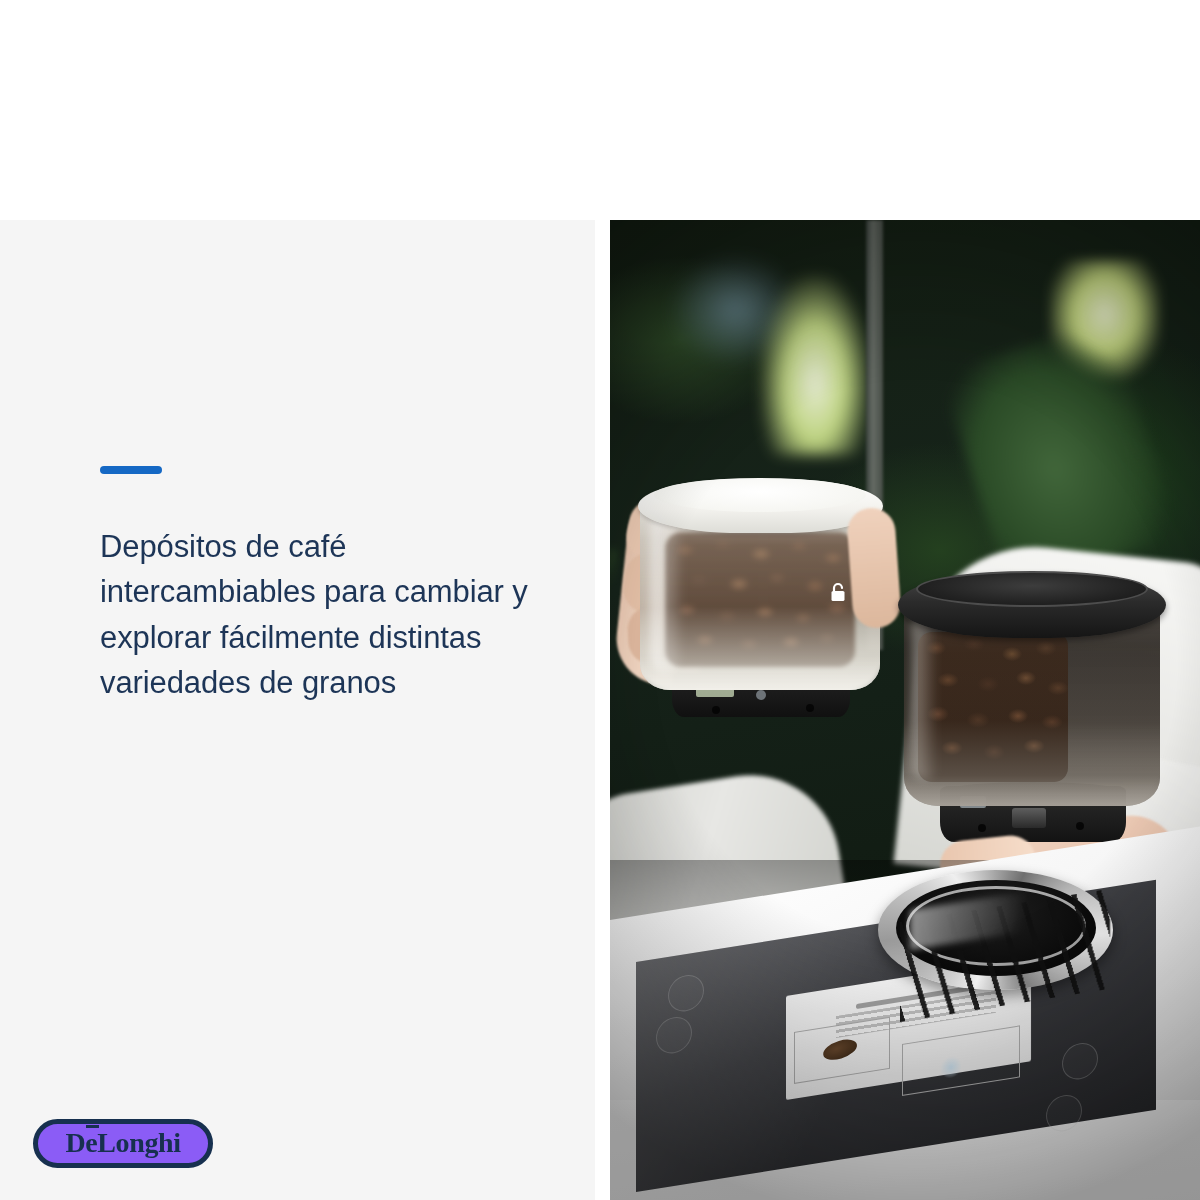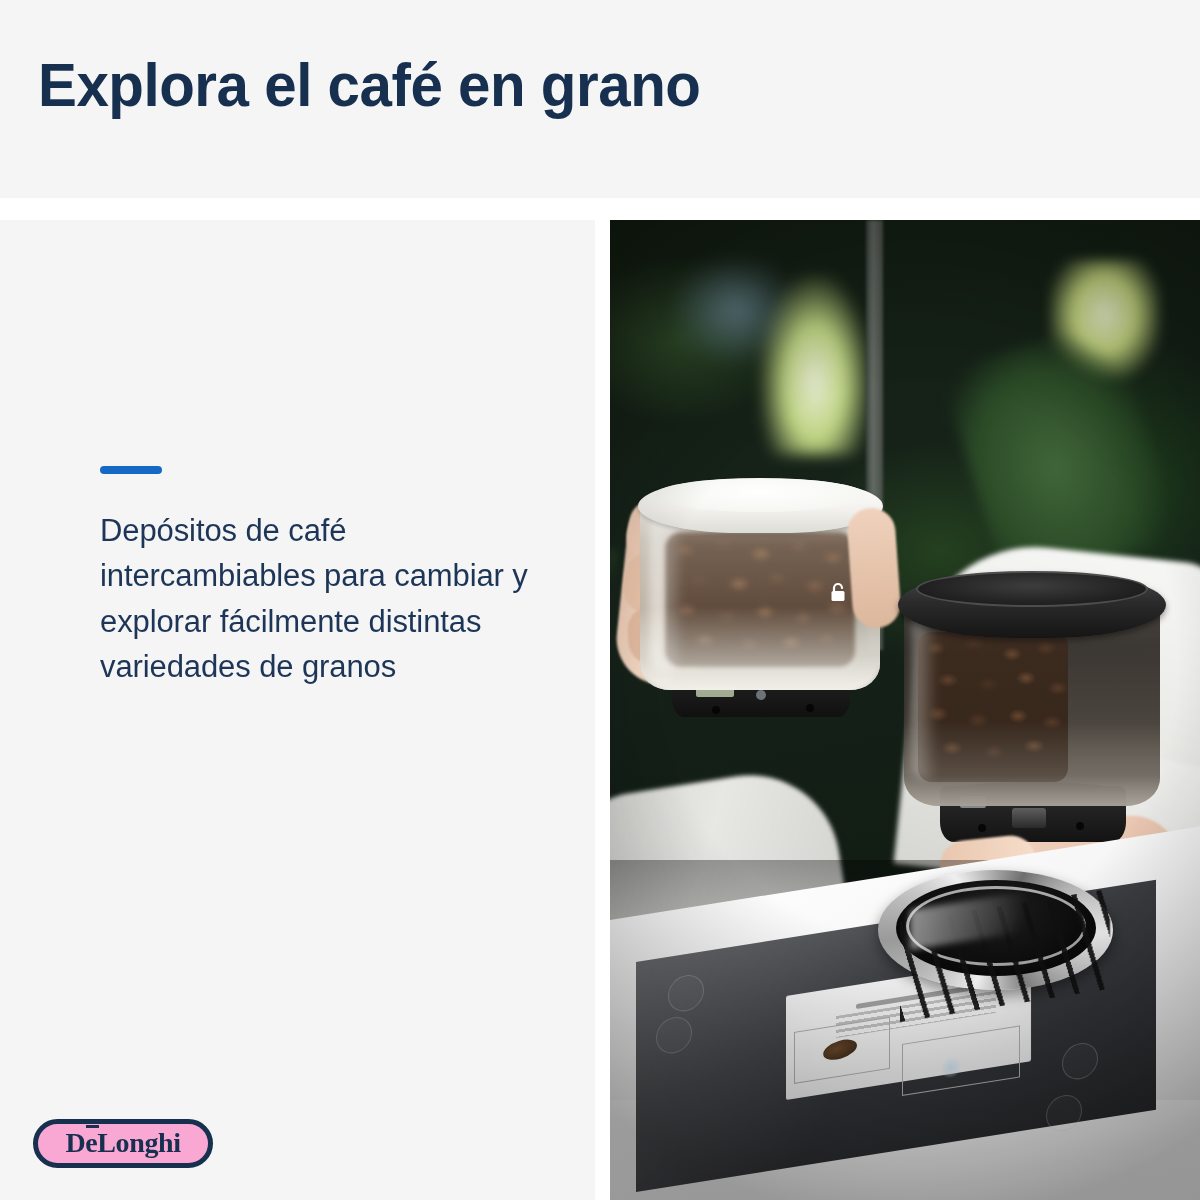--- a/index.html
+++ b/index.html
@@ -45,38 +45,38 @@
     letter-spacing:-0.3px;
     color:#17304f;
     white-space:pre-line;
   }
   .divider{
     position:absolute;left:100px;top:466px;
     width:62px;height:8px;border-radius:4px;
     background:#1568c4;
   }
   .feature-body{
-    position:absolute;left:100px;top:508px;
+    position:absolute;left:100px;top:524px;
     width:430px;
     font-size:31px;
     font-weight:400;
     line-height:1.46;
     letter-spacing:-0.1px;
     color:#1d3557;
   }
 
   
   .logo{
     position:absolute;left:33px;top:1119px;
     width:180px;height:49px;
     border:5px solid #17304f;
     border-radius:26px;
     box-sizing:border-box;
     display:flex;align-items:center;justify-content:center;
-    background:#f9a8d4;
+    background:#8b5cf6;
   }
   .logo-text{
     font-family:"Liberation Serif","DejaVu Serif",serif;
     font-size:28px;font-weight:700;
     color:#17304f;
     letter-spacing:-0.4px;
     line-height:1;
     position:relative;
     top:-1px;
   }
@@ -463,23 +463,20 @@
     left:0;top:640px;width:590px;height:120px;
     background:linear-gradient(180deg,rgba(0,0,0,.35),rgba(0,0,0,0));
     pointer-events:none;
   }
 </style>
 </head>
 <body>
 
 <div class="page">
 
-  <div class="header">
-    <div class="header-title">Explora el café en grano</div>
-  </div>
 
   <div class="left-panel"></div>
 
 
   <div class="divider"></div>
 
   <div class="feature-body">Depósitos de café intercambiables para cambiar y explorar fácilmente distintas variedades de granos</div>
 
   <div class="logo">
     <span class="logo-text"><span>D</span><span class="macron">e</span><span>Longhi</span></span>

